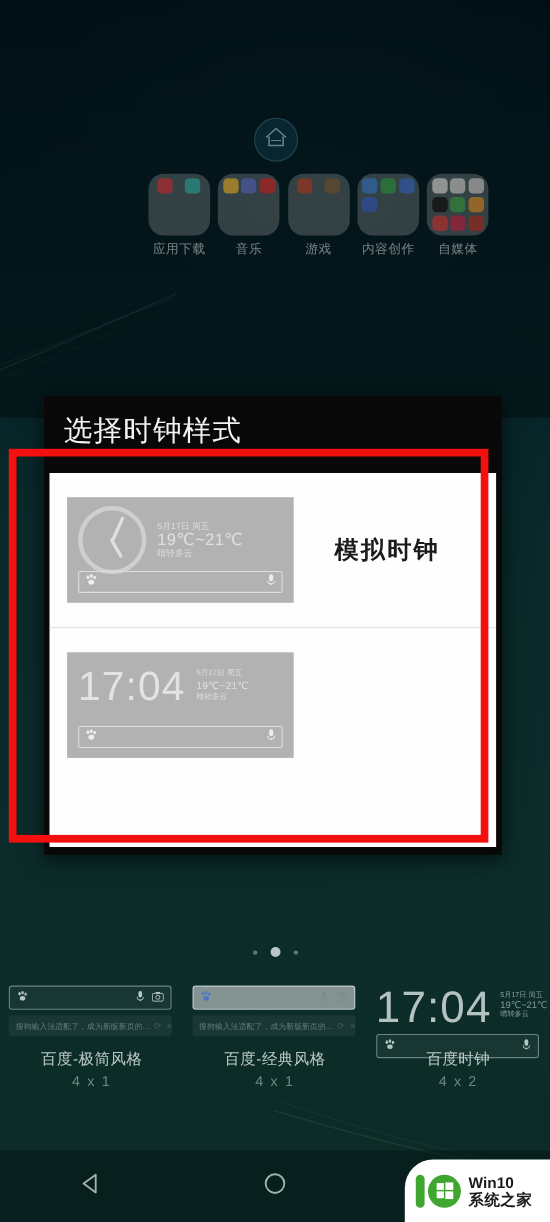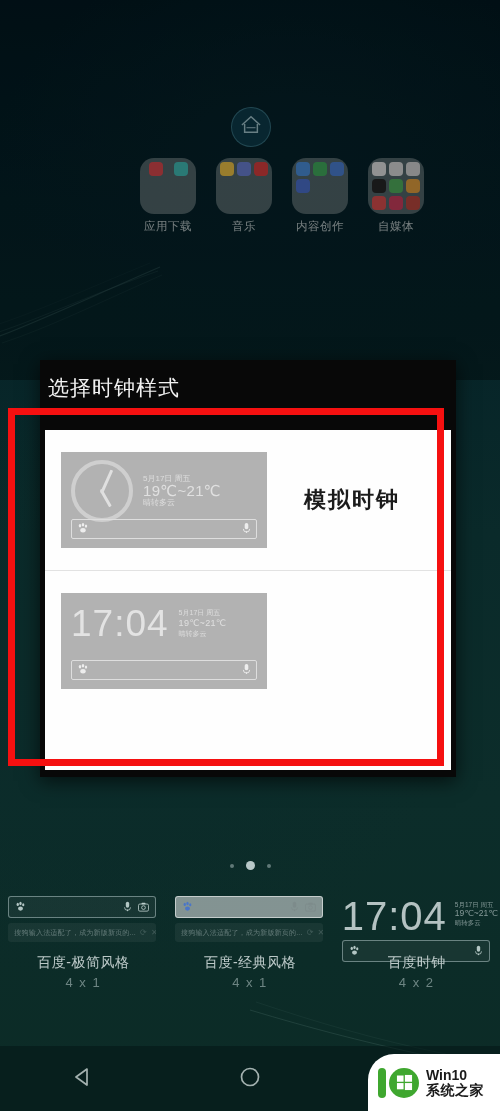--- a/index.html
+++ b/index.html
@@ -33,23 +33,23 @@
   .home-btn {
     position: absolute; left: 231px; top: 107px;
     width: 40px; height: 40px; border-radius: 50%;
     background: rgba(20,80,100,.55);
     border: 1px solid rgba(120,200,220,.35);
     display: flex; align-items: center; justify-content: center;
   }
   .home-btn svg { opacity: .75; }
 
   .icon-grid {
-    position: absolute; left: 54px; top: 158px;
+    position: absolute; left: 68px; top: 158px;
     width: 380px;
-    display: grid; grid-template-columns: repeat(5, 1fr);
+    display: grid; grid-template-columns: repeat(6, 1fr);
     row-gap: 0;
   }
   .app-cell { display: flex; flex-direction: column; align-items: center; }
   .folder {
     width: 56px; height: 56px; border-radius: 14px;
     background: rgba(190,200,200,.40);
     padding: 4px;
     display: grid; grid-template-columns: repeat(3, 1fr);
     grid-auto-rows: 15px;
     gap: 2px;
@@ -124,22 +124,22 @@
   }
 
   
   .dialog {
     position: absolute; left: 40px; top: 360px;
     width: 416px; height: 417px;
     background: #080808;
     box-shadow: 0 4px 18px rgba(0,0,0,.65);
   }
   .dialog-title {
-    position: absolute; left: 8px; top: 14px;
-    font-size: 21px; color: #f2f2f2; letter-spacing: 1px;
+    position: absolute; left: 18px; top: 14px;
+    font-size: 26px; color: #f2f2f2; letter-spacing: 1px;
   }
   .dialog-list {
     position: absolute; left: 5px; top: 70px;
     width: 406px; height: 340px;
     background: #fefefe;
     overflow: hidden;
   }
   .clock-item {
     height: 140px;
     display: flex; align-items: center;
@@ -280,20 +280,27 @@
 
       <div class="app-cell">
         <div class="folder">
           <div class="mini" style="background:#f5c542"></div>
           <div class="mini" style="background:#6a7fd8"></div>
           <div class="mini" style="background:#e03b3b"></div>
         </div>
         <div class="app-label">音乐</div>
       </div>
 
+      <div class="app-cell">
+        <div class="folder two">
+          <div class="mini" style="background:#c4523a"></div>
+          <div class="mini" style="background:#8a6b4a"></div>
+        </div>
+        <div class="app-label">游戏</div>
+      </div>
 
 
       <div class="app-cell">
         <div class="folder">
           <div class="mini" style="background:#4a8fe0"></div>
           <div class="mini" style="background:#3fae5a"></div>
           <div class="mini" style="background:#4a7fd8"></div>
           <div class="mini" style="background:#4a6fd0"></div>
         </div>
         <div class="app-label">内容创作</div>

